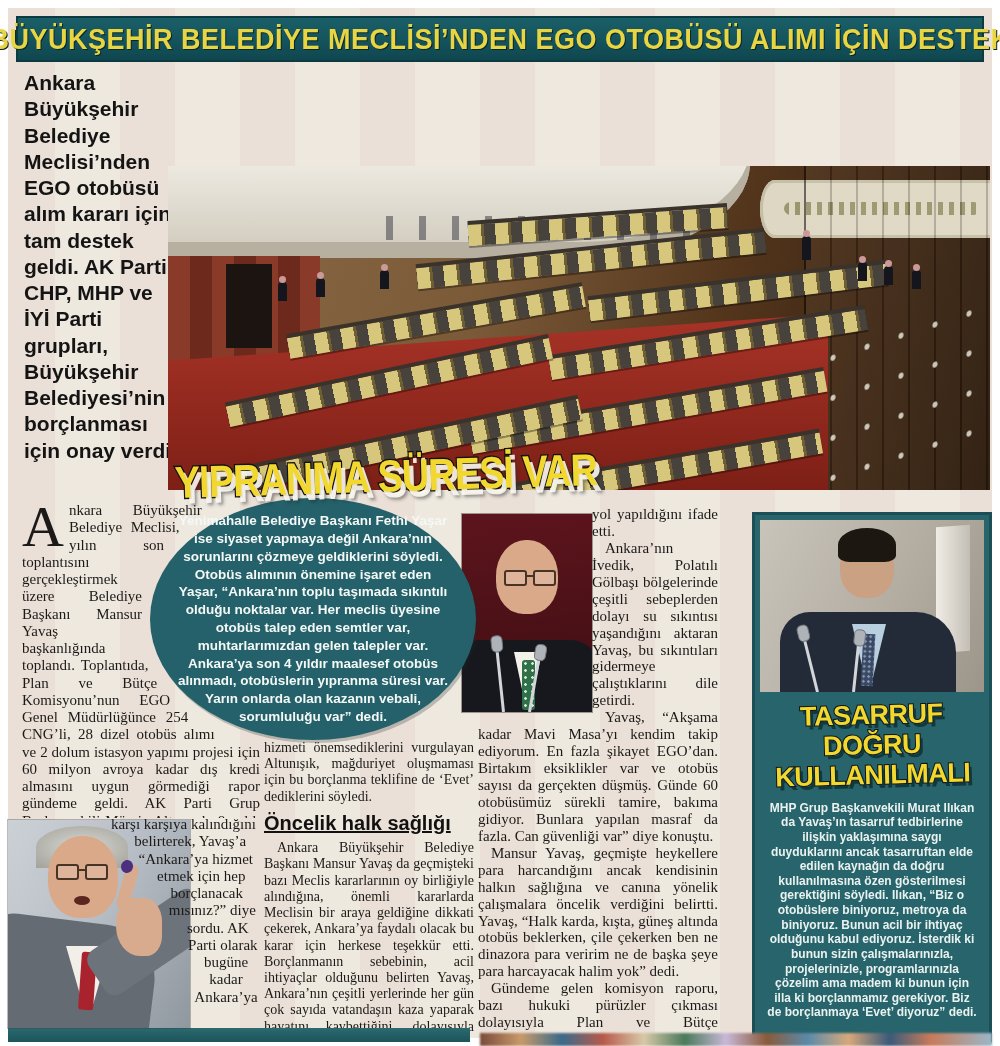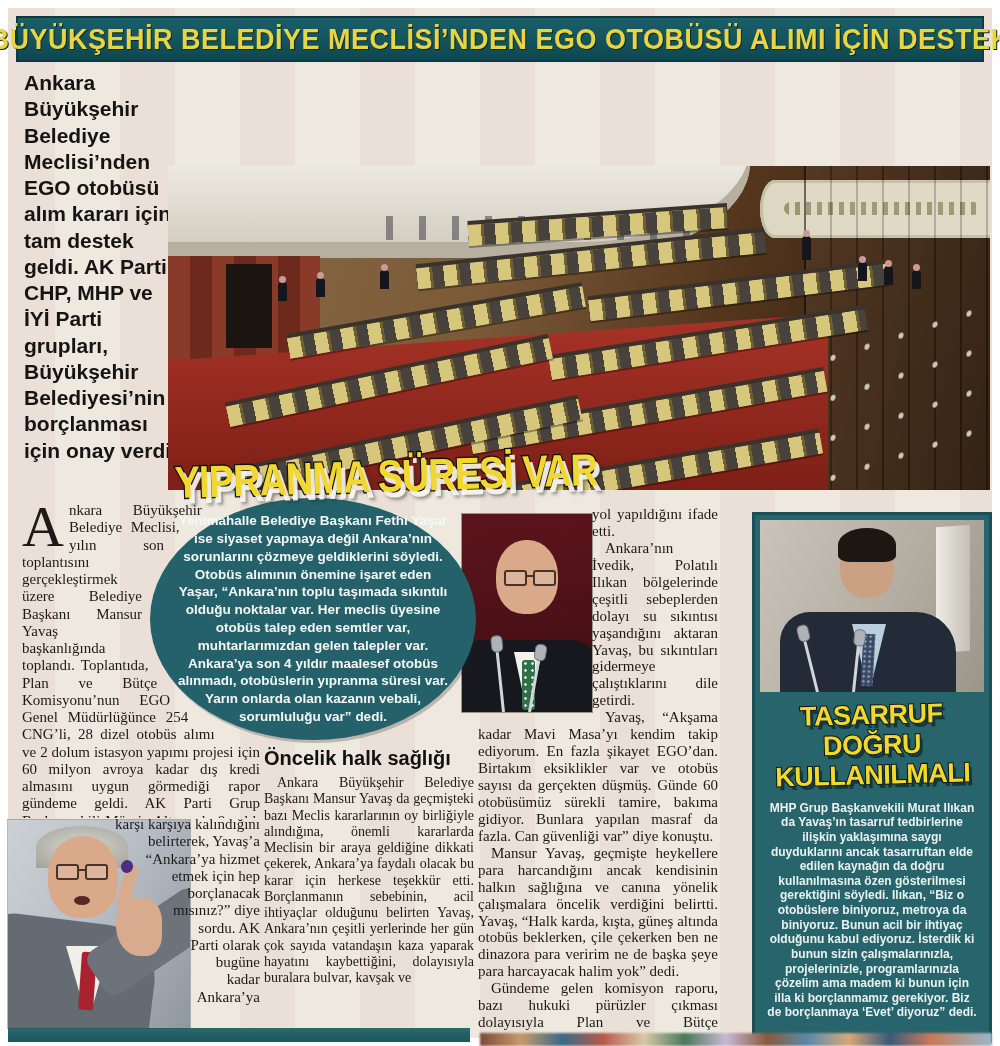--- a/index.html
+++ b/index.html
@@ -79,26 +79,26 @@
   
   .serif{font-family:"Liberation Serif", serif;color:#1c1a18;text-align:justify;hyphens:auto;}
   .serif p{margin:0;}
   .serif p.ind{text-indent:13px;}
   .col1{left:22px;top:502px;width:238px;height:316px;overflow:hidden;font-size:15px;line-height:1.15;}
   .dropcap{float:left;font-family:"Liberation Serif",serif;font-size:58px;line-height:46px;
     padding:2px 5px 0 0;font-weight:normal;}
   .ellipse-spacer{float:right;width:118px;height:242px;
     shape-outside:ellipse(166px 124px at 172px 117px);shape-margin:7px;}
   .col1b{left:8px;top:816px;width:252px;height:216px;overflow:hidden;font-size:15px;line-height:1.15;
-    text-align:right;z-index:3;}
+    text-align:center;z-index:3;}
   .yavas-spacer{float:left;width:184px;height:216px;shape-margin:8px;
     shape-outside:polygon(0 0,40% 0,56% 16%,68% 32%,86% 56%,100% 76%,100% 100%,0 100%);}
   .col2{left:264px;top:740px;width:210px;height:292px;overflow:hidden;font-size:14px;line-height:1.16;}
   .subhead{font-family:"Liberation Sans",sans-serif;font-weight:bold;font-size:20px;
-    margin:7px 0 5px;text-align:left;color:#111;}
+    margin:7px 0 5px;text-align:left;color:#111;text-decoration:underline;}
   .col3{left:478px;top:506px;width:240px;height:528px;overflow:hidden;font-size:15px;line-height:1.13;}
   .fethi-spacer{float:left;width:114px;height:208px;shape-margin:7px;}
 
   
   .portrait{overflow:hidden;}
   .ph-fethi{left:462px;top:514px;width:130px;height:198px;z-index:4;
     background:linear-gradient(175deg,#5d141c 0%,#471016 70%,#38322c 100%);
     box-shadow:0 0 0 1px rgba(40,20,20,.4);}
   .head{position:absolute;border-radius:48% 48% 44% 44%;background:#d9a98a;}
   .specs{position:absolute;display:flex;}
@@ -235,28 +235,29 @@
       <div class="lens"></div>
     </div>
     <div class="yv-mouth"></div>
     <div class="yv-arm"></div>
     <div class="yv-hand"></div>
     <div class="yv-finger"></div>
     <div class="yv-ink"></div>
   </div>
 
   <div class="abs serif col2">
+    <p>hizmeti önemsediklerini vurgulayan Altunışık, mağduriyet oluşmaması için bu borçlanma teklifine de ‘Evet’ dediklerini söyledi.</p>
     <div class="subhead">Öncelik halk sağlığı</div>
     <p class="ind">Ankara Büyükşehir Belediye Başkanı Mansur Yavaş da geçmişteki bazı Meclis kararlarının oy birliğiyle alındığına, önemli kararlarda Meclisin bir araya geldiğine dikkati çekerek, Ankara’ya faydalı olacak bu karar için herkese teşekkür etti. Borçlanmanın sebebinin, acil ihtiyaçlar olduğunu belirten Yavaş, Ankara’nın çeşitli yerlerinde her gün çok sayıda vatandaşın kaza yaparak hayatını kaybettiğini, dolayısıyla buralara bulvar, kavşak ve</p>
   </div>
 
   <div class="abs serif col3">
     <div class="fethi-spacer"></div>
     <p>yol yapıldığını ifade etti.</p>
-    <p class="ind">Ankara’nın İvedik, Polatılı Ilıkan bölgelerinde çeşitli sebeplerden dolayı su sıkıntısı yaşandığını aktaran Yavaş, bu sıkıntıları gidermeye çalıştıklarını dile getirdi.</p>
+    <p class="ind">Ankara’nın İvedik, Polatılı Gölbaşı bölgelerinde çeşitli sebeplerden dolayı su sıkıntısı yaşandığını aktaran Yavaş, bu sıkıntıları gidermeye çalıştıklarını dile getirdi.</p>
     <p class="ind">Yavaş, “Akşama kadar Mavi Masa’yı kendim takip ediyorum. En fazla şikayet EGO’dan. Birtakım eksiklikler var ve otobüs sayısı da gerçekten düşmüş. Günde 60 otobüsümüz sürekli tamire, bakıma gidiyor. Bunlara yapılan masraf da fazla. Can güvenliği var” diye konuştu.</p>
     <p class="ind">Mansur Yavaş, geçmişte heykellere para harcandığını ancak kendisinin halkın sağlığına ve canına yönelik çalışmalara öncelik verdiğini belirtti. Yavaş, “Halk karda, kışta, güneş altında otobüs beklerken, çile çekerken ben ne dinazora para veririm ne de başka şeye para harcayacak halim yok” dedi.</p>
     <p class="ind">Gündeme gelen komisyon raporu, bazı hukuki pürüzler çıkması dolayısıyla Plan ve Bütçe Komisyonuna iade edildi. Söz konusu madde için Meclis, ilerleyen günlerde belirlenecek bir tarihte olağanüstü toplanacak.</p>
   </div>
 
   <div class="abs portrait ph-fethi">
     <div class="suit" style="left:-8px;bottom:-6px;width:146px;height:78px;border-radius:26px 30px 0 0;"></div>
     <div class="shirt" style="left:52px;bottom:8px;width:28px;height:52px;clip-path:polygon(0 0,100% 0,60% 100%,40% 100%);"></div>
     <div class="tie-green" style="left:60px;bottom:2px;width:13px;height:50px;border-radius:3px;"></div>
     <div class="head" style="left:34px;top:26px;width:62px;height:74px;"></div>

